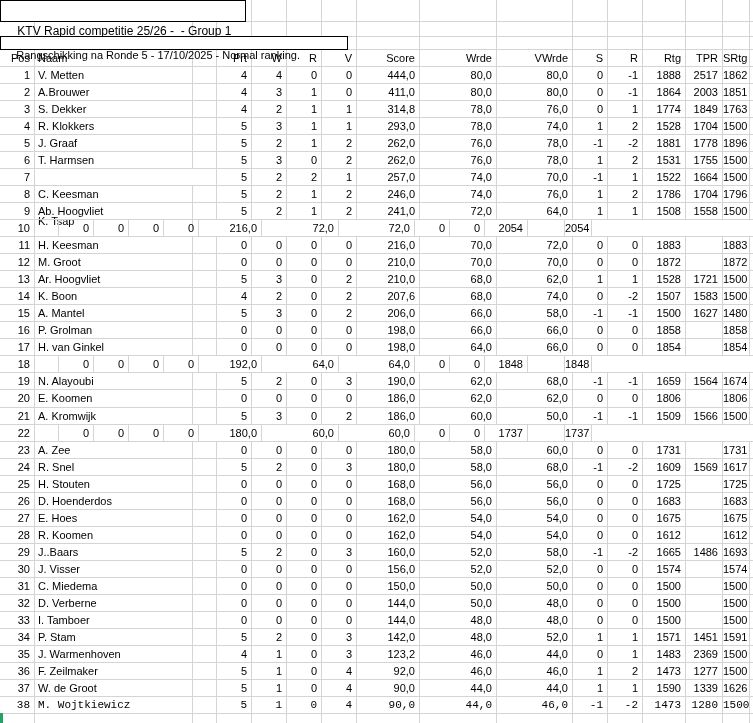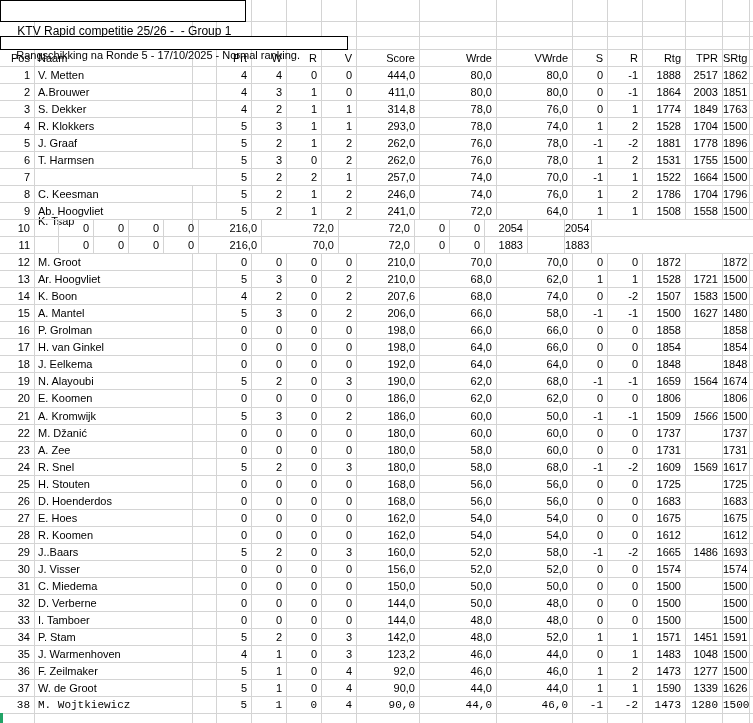--- a/index.html
+++ b/index.html
@@ -292,20 +292,21 @@
         <div class="cell r" style="width: 76px;">72,0</div>
         <div class="cell r" style="width: 35px;">0</div>
         <div class="cell r" style="width: 35px;">0</div>
         <div class="cell r" style="width: 43px;">2054</div>
         <div class="cell r" style="width: 37px;"></div>
         <div class="cell r" style="width: 27px;">2054</div>
         <div class="cell l noborder" style="width: 3px;"></div>
       </div>
       <div class="row" style="top: 237px; height: 17px; line-height: 16px;">
         <div class="cell r" style="width: 35px;">11</div>
+        <div class="cell l" style="width: 158px;">H. Keesman</div>
         <div class="cell l" style="width: 24px;"></div>
         <div class="cell r" style="width: 35px;">0</div>
         <div class="cell r" style="width: 35px;">0</div>
         <div class="cell r" style="width: 35px;">0</div>
         <div class="cell r" style="width: 35px;">0</div>
         <div class="cell r" style="width: 63px;">216,0</div>
         <div class="cell r" style="width: 77px;">70,0</div>
         <div class="cell r" style="width: 76px;">72,0</div>
         <div class="cell r" style="width: 35px;">0</div>
         <div class="cell r" style="width: 35px;">0</div>
@@ -417,21 +418,20 @@
         <div class="cell r" style="width: 76px;">66,0</div>
         <div class="cell r" style="width: 35px;">0</div>
         <div class="cell r" style="width: 35px;">0</div>
         <div class="cell r" style="width: 43px;">1854</div>
         <div class="cell r" style="width: 37px;"></div>
         <div class="cell r" style="width: 27px;">1854</div>
         <div class="cell l noborder" style="width: 3px;"></div>
       </div>
       <div class="row" style="top: 356px; height: 17px; line-height: 16px;">
         <div class="cell r" style="width: 35px;">18</div>
-        <div class="cell l" style="width: 158px;">J. Eelkema</div>
         <div class="cell l" style="width: 24px;"></div>
         <div class="cell r" style="width: 35px;">0</div>
         <div class="cell r" style="width: 35px;">0</div>
         <div class="cell r" style="width: 35px;">0</div>
         <div class="cell r" style="width: 35px;">0</div>
         <div class="cell r" style="width: 63px;">192,0</div>
         <div class="cell r" style="width: 77px;">64,0</div>
         <div class="cell r" style="width: 76px;">64,0</div>
         <div class="cell r" style="width: 35px;">0</div>
         <div class="cell r" style="width: 35px;">0</div>
@@ -483,27 +483,26 @@
         <div class="cell r" style="width: 35px;">5</div>
         <div class="cell r" style="width: 35px;">3</div>
         <div class="cell r" style="width: 35px;">0</div>
         <div class="cell r" style="width: 35px;">2</div>
         <div class="cell r" style="width: 63px;">186,0</div>
         <div class="cell r" style="width: 77px;">60,0</div>
         <div class="cell r" style="width: 76px;">50,0</div>
         <div class="cell r" style="width: 35px;">-1</div>
         <div class="cell r" style="width: 35px;">-1</div>
         <div class="cell r" style="width: 43px;">1509</div>
-        <div class="cell r" style="width: 37px; font-style: italic;">1566</div>
+        <div class="cell r" style="width: 37px;">1566</div>
         <div class="cell r" style="width: 27px;">1500</div>
         <div class="cell l noborder" style="width: 3px;"></div>
       </div>
       <div class="row" style="top: 425px; height: 17px; line-height: 16px; align-items: flex-end;">
         <div class="cell r" style="width: 35px;">22</div>
-        <div class="cell l" style="width: 158px;">M. Džanić</div>
         <div class="cell l" style="width: 24px;"></div>
         <div class="cell r" style="width: 35px;">0</div>
         <div class="cell r" style="width: 35px;">0</div>
         <div class="cell r" style="width: 35px;">0</div>
         <div class="cell r" style="width: 35px;">0</div>
         <div class="cell r" style="width: 63px;">180,0</div>
         <div class="cell r" style="width: 77px;">60,0</div>
         <div class="cell r" style="width: 76px;">60,0</div>
         <div class="cell r" style="width: 35px;">0</div>
         <div class="cell r" style="width: 35px;">0</div>
@@ -735,21 +734,21 @@
         <div class="cell r" style="width: 35px;">4</div>
         <div class="cell r" style="width: 35px;">1</div>
         <div class="cell r" style="width: 35px;">0</div>
         <div class="cell r" style="width: 35px;">3</div>
         <div class="cell r" style="width: 63px;">123,2</div>
         <div class="cell r" style="width: 77px;">46,0</div>
         <div class="cell r" style="width: 76px;">44,0</div>
         <div class="cell r" style="width: 35px;">0</div>
         <div class="cell r" style="width: 35px;">1</div>
         <div class="cell r" style="width: 43px;">1483</div>
-        <div class="cell r" style="width: 37px;">1048</div>
+        <div class="cell r" style="width: 37px;">2369</div>
         <div class="cell r" style="width: 27px;">1500</div>
         <div class="cell l noborder" style="width: 3px;"></div>
       </div>
       <div class="row" style="top: 663px; height: 17px; line-height: 16px;">
         <div class="cell r" style="width: 35px;">36</div>
         <div class="cell l" style="width: 158px;">F. Zeilmaker</div>
         <div class="cell l" style="width: 24px;"></div>
         <div class="cell r" style="width: 35px;">5</div>
         <div class="cell r" style="width: 35px;">1</div>
         <div class="cell r" style="width: 35px;">0</div>

